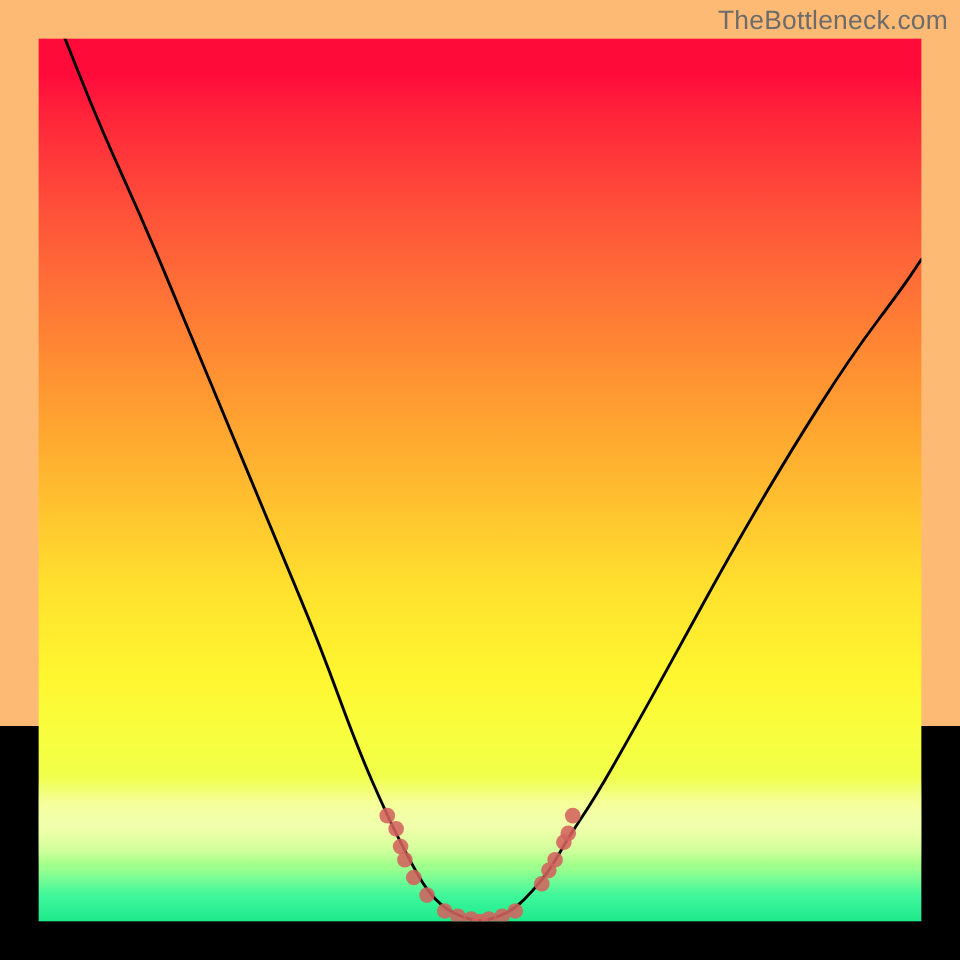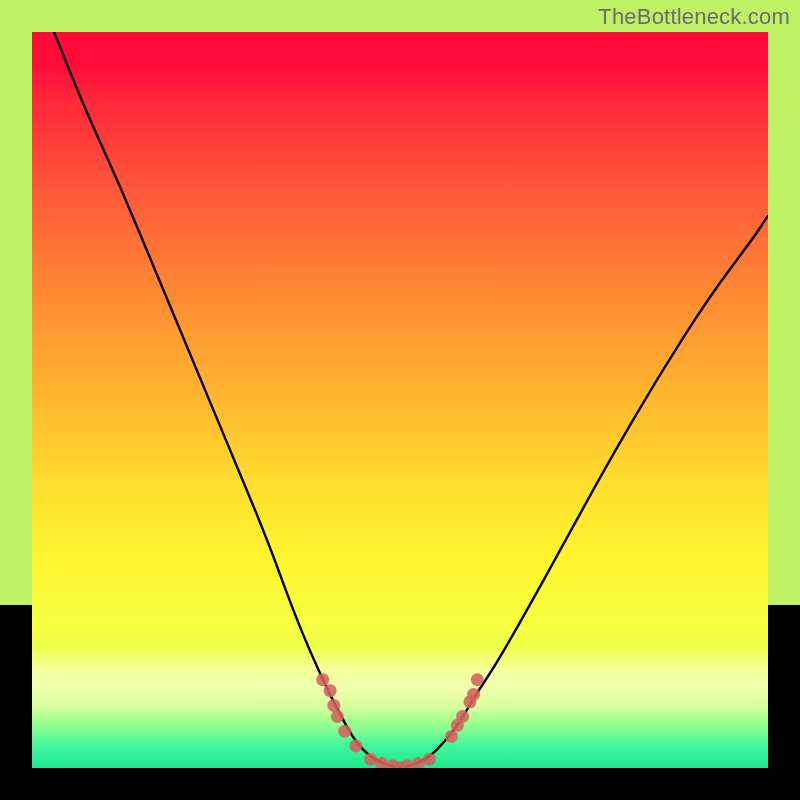--- a/index.html
+++ b/index.html
@@ -9,21 +9,21 @@
     height: 800px;
     overflow: hidden;
     background: #000;
     font-family: Arial, Helvetica, sans-serif;
   }
   .frame {
     position: absolute;
     top: 0; left: 0;
     width: 800px;
     height: 605px;
-    background: #bef264;
+    background: #fdba74;
   }
   .plot-area {
     position: absolute;
     top: 32px;
     left: 32px;
     width: 736px;
     height: 736px;
     overflow: hidden;
   }
   .gradient {

